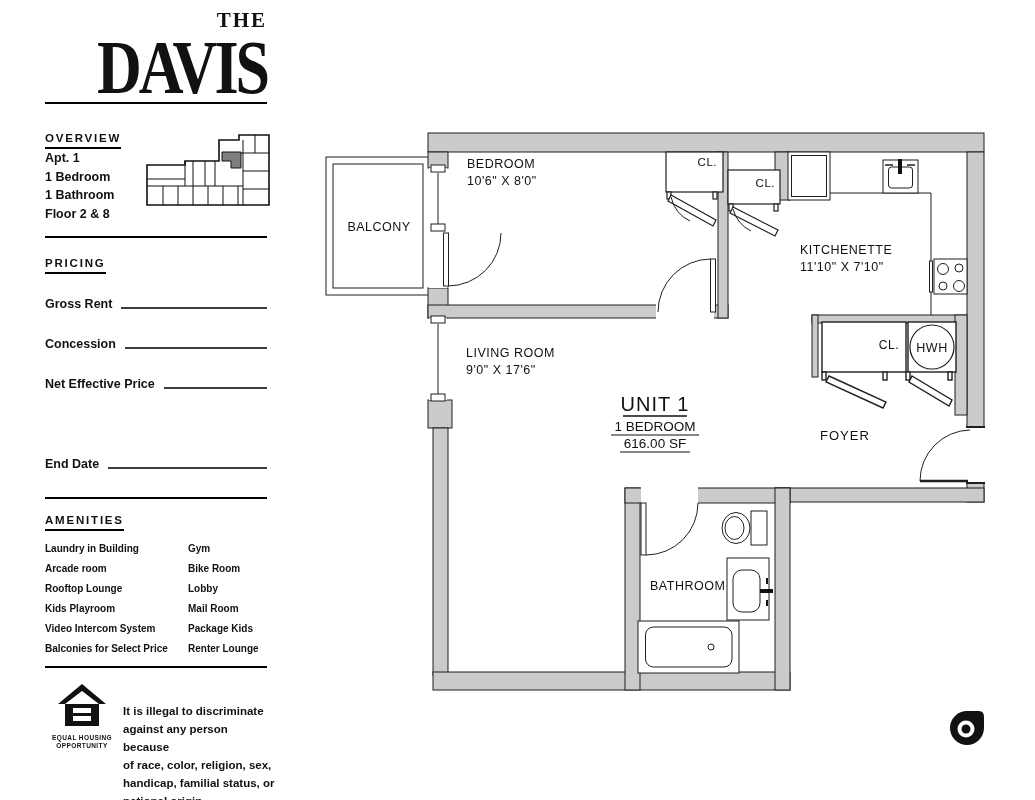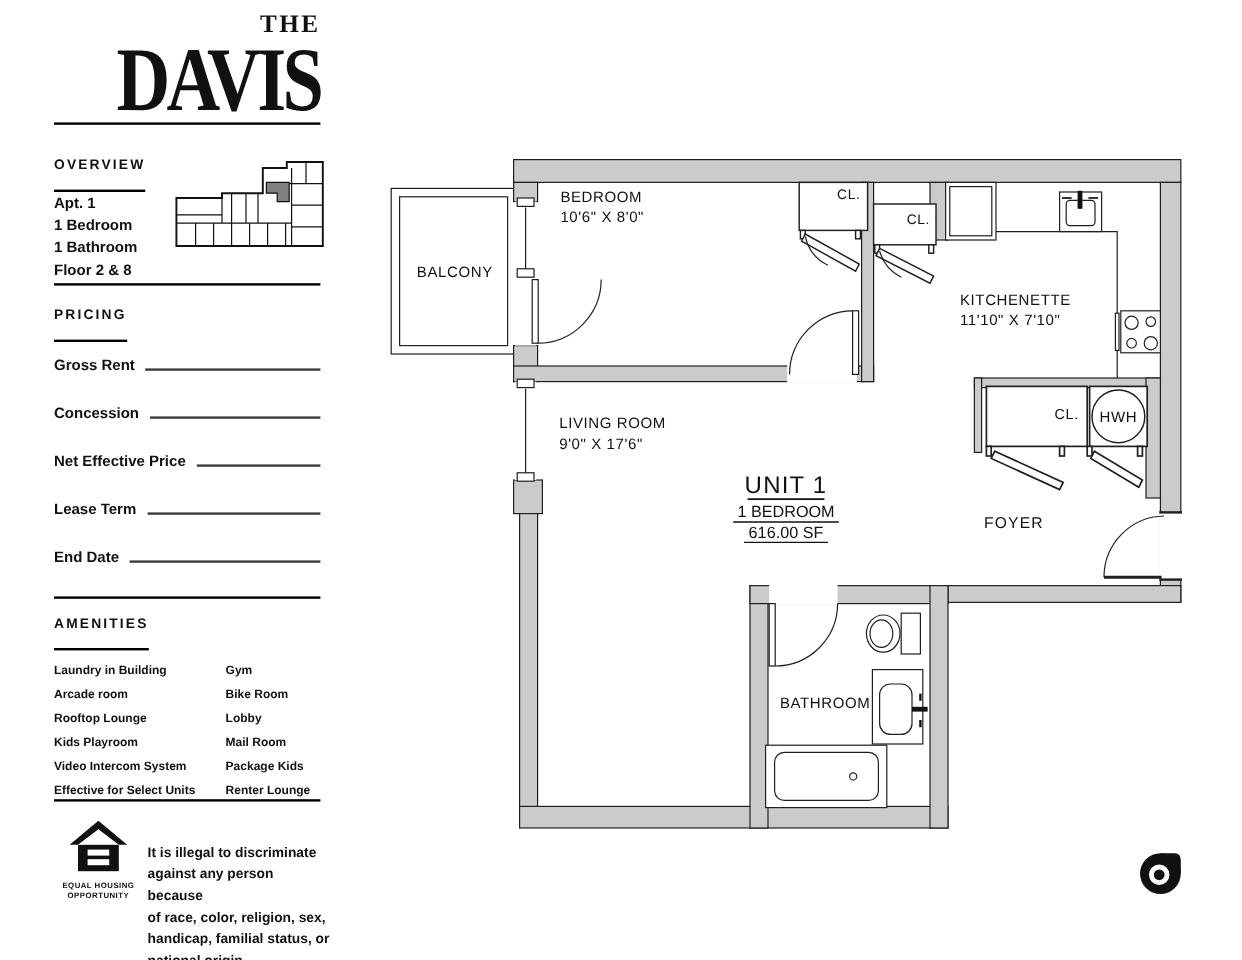--- a/index.html
+++ b/index.html
@@ -8,21 +8,21 @@
   .sidebar{position:absolute;left:45px;top:0;width:222px;height:800px;}
   .brand{position:absolute;top:8px;left:0;width:100%;text-align:right;}
   .brand-the{display:block;font-family:"Liberation Serif",serif;font-weight:bold;
       font-size:21px;letter-spacing:2px;}
   .brand-davis{display:block;font-family:"Liberation Serif",serif;font-weight:bold;
       font-size:62px;line-height:56px;letter-spacing:-3px;
       transform:scaleY(1.22);transform-origin:top center;}
   .rule{position:absolute;left:0;width:222px;border-top:2.5px solid #000;}
   .r1{top:102px;} .r2{top:236px;} .r3{top:497px;} .r4{top:666px;}
   .sec-head{display:inline-block;font-weight:bold;font-size:11.5px;
-      letter-spacing:1.8px;padding-bottom:14px;border-bottom:2px solid #000;}
+      letter-spacing:1.8px;padding-bottom:3px;border-bottom:2px solid #000;}
   .overview{position:absolute;top:128px;left:0;width:222px;}
   .ov-items{font-size:12.5px;font-weight:600;line-height:18.5px;}
   .miniplan{position:absolute;left:100px;top:5px;}
   .pricing{position:absolute;top:253px;left:0;width:222px;}
   .prow{position:absolute;left:0;right:0;display:flex;align-items:flex-end;
       font-size:12.5px;font-weight:600;white-space:nowrap;}
   .prow .fill{flex:1;border-bottom:2px solid #3d3d3d;margin-left:9px;
       position:relative;top:-2px;height:14px;}
   .amenities{position:absolute;top:510px;left:0;width:224px;}
   .agrid{margin-top:12px;display:grid;grid-template-columns:143px 1fr;
@@ -74,24 +74,20 @@
         <span class="fill"></span>
       </div>
     <div class="prow" style="top:82px">
         <span>Concession</span>
         <span class="fill"></span>
       </div>
     <div class="prow" style="top:122px">
         <span>Net Effective Price</span>
         <span class="fill"></span>
       </div>
-    <div class="prow" style="top:162px">
-        <span>Lease Term</span>
-        <span class="fill"></span>
-      </div>
     <div class="prow" style="top:202px">
         <span>End Date</span>
         <span class="fill"></span>
       </div>
   </div>
 
   <div class="rule r3"></div>
 
   <div class="amenities">
     <span class="sec-head">AMENITIES</span>
@@ -99,21 +95,21 @@
       <div>Laundry in Building</div>
       <div>Gym</div>
       <div>Arcade room</div>
       <div>Bike Room</div>
       <div>Rooftop Lounge</div>
       <div>Lobby</div>
       <div>Kids Playroom</div>
       <div>Mail Room</div>
       <div>Video Intercom System</div>
       <div>Package Kids</div>
-      <div>Effective for Select Units</div>
+      <div>Balconies for Select Price</div>
       <div>Renter Lounge</div>
     </div>
   </div>
 
   <div class="rule r4"></div>
 
   <div class="footer">
     <div class="eho">
       <svg width="48" height="43" viewBox="0 0 48 43">
         <path d="M24,0 L0,20 L7,20 L24,7 L41,20 L48,20 Z" fill="#111"></path>

